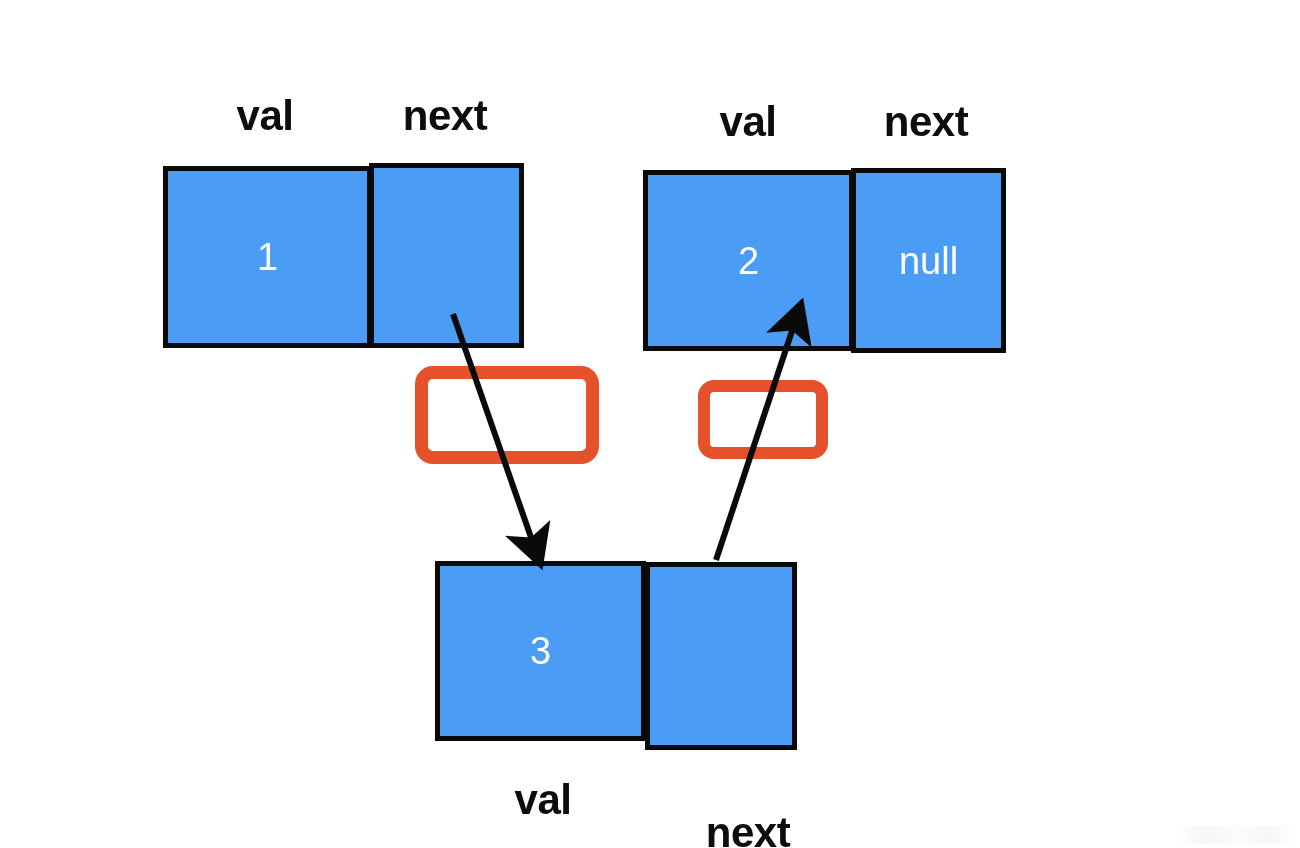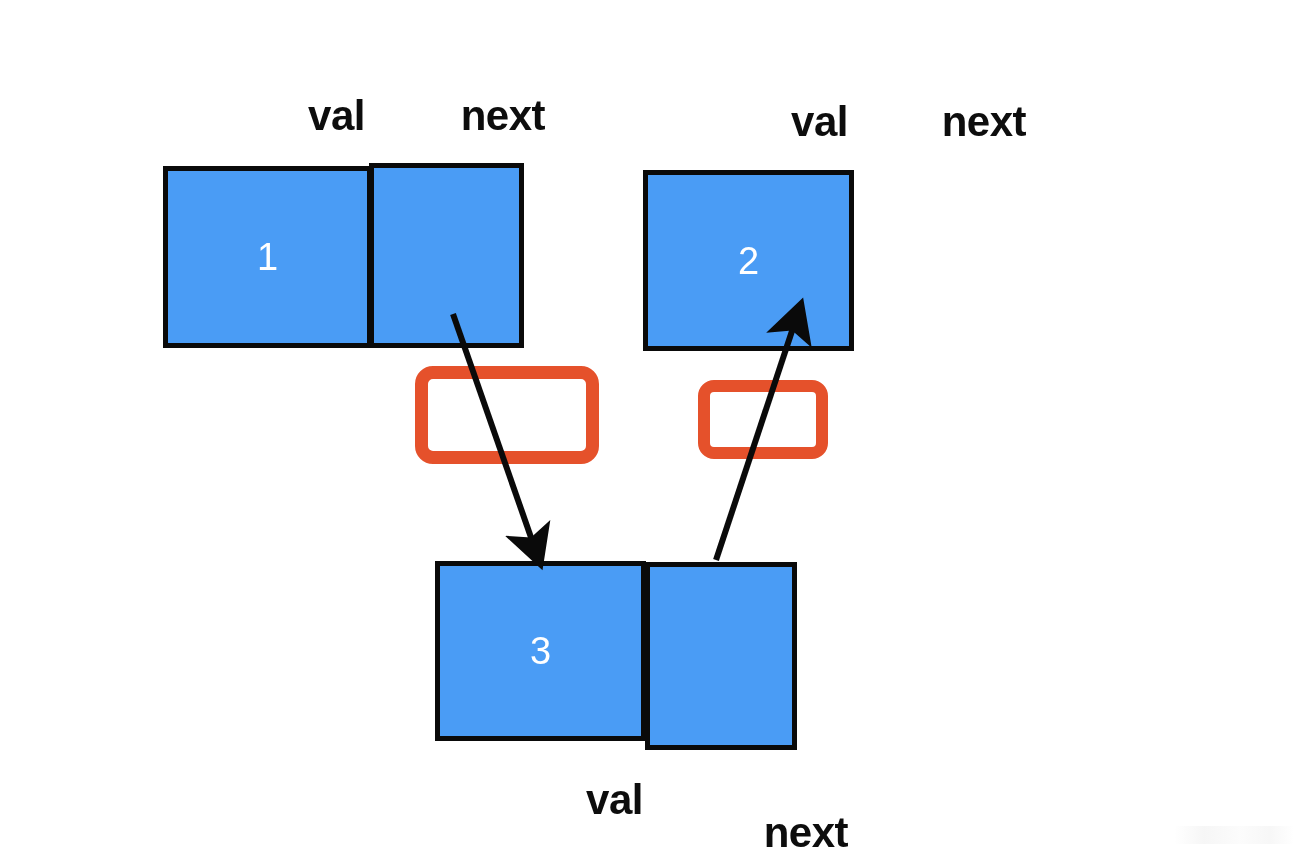--- a/index.html
+++ b/index.html
@@ -21,21 +21,21 @@
 
   
   .caption {
     position: absolute;
     font-family: "Liberation Sans", sans-serif;
     font-weight: bold;
     font-size: 42px;
     line-height: 1;
     color: #0d0d0d;
     white-space: nowrap;
-    text-align: right;
+    text-align: center;
     letter-spacing: -0.5px;
   }
 
   
   .cell {
     position: absolute;
     box-sizing: border-box;
     background: #4a9cf5;
     border: 5px solid #0a0a0a;
     display: flex;
@@ -105,20 +105,23 @@
   <div class="cell" style="left:369px; top:163px; width:155px; height:185px;">
     <span class="cell-text"></span>
   </div>
 
   <div class="caption" style="left:648px; top:101px; width:200px;">val</div>
   <div class="caption" style="left:826px; top:101px; width:200px;">next</div>
 
   <div class="cell" style="left:643px; top:170px; width:211px; height:181px;">
     <span class="cell-text">2</span>
   </div>
+  <div class="cell" style="left:851px; top:168px; width:155px; height:185px;">
+    <span class="cell-text">null</span>
+  </div>
 
   <div class="cell" style="left:435px; top:561px; width:211px; height:180px;">
     <span class="cell-text">3</span>
   </div>
   <div class="cell" style="left:645px; top:562px; width:152px; height:188px;">
     <span class="cell-text"></span>
   </div>
 
   <div class="caption" style="left:443px; top:779px; width:200px;">val</div>
   <div class="caption" style="left:648px; top:812px; width:200px;">next</div>

